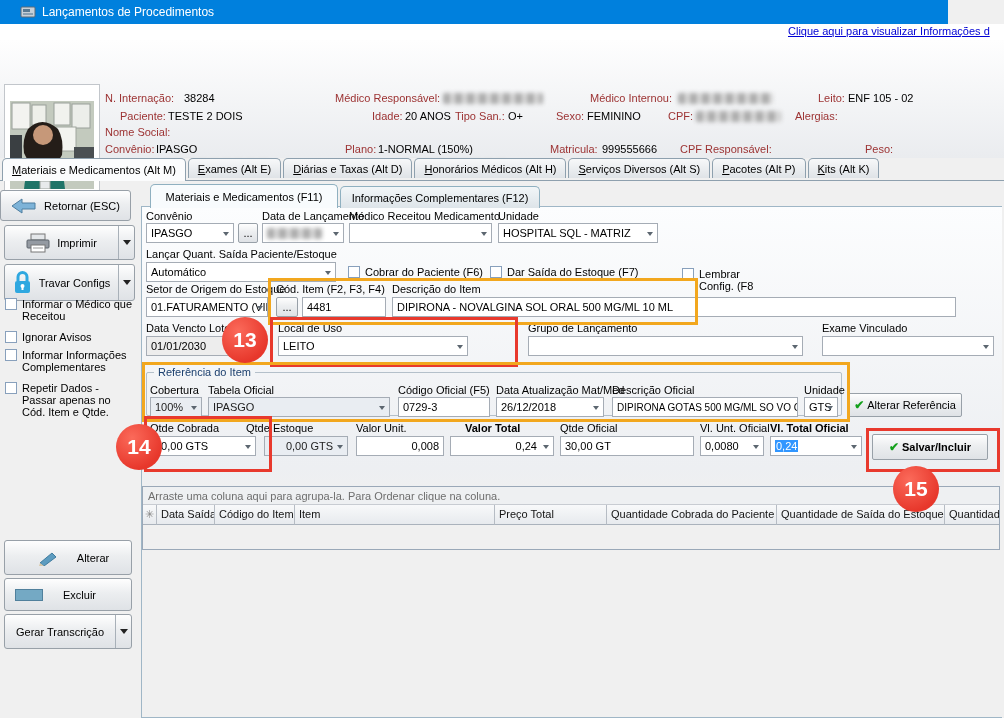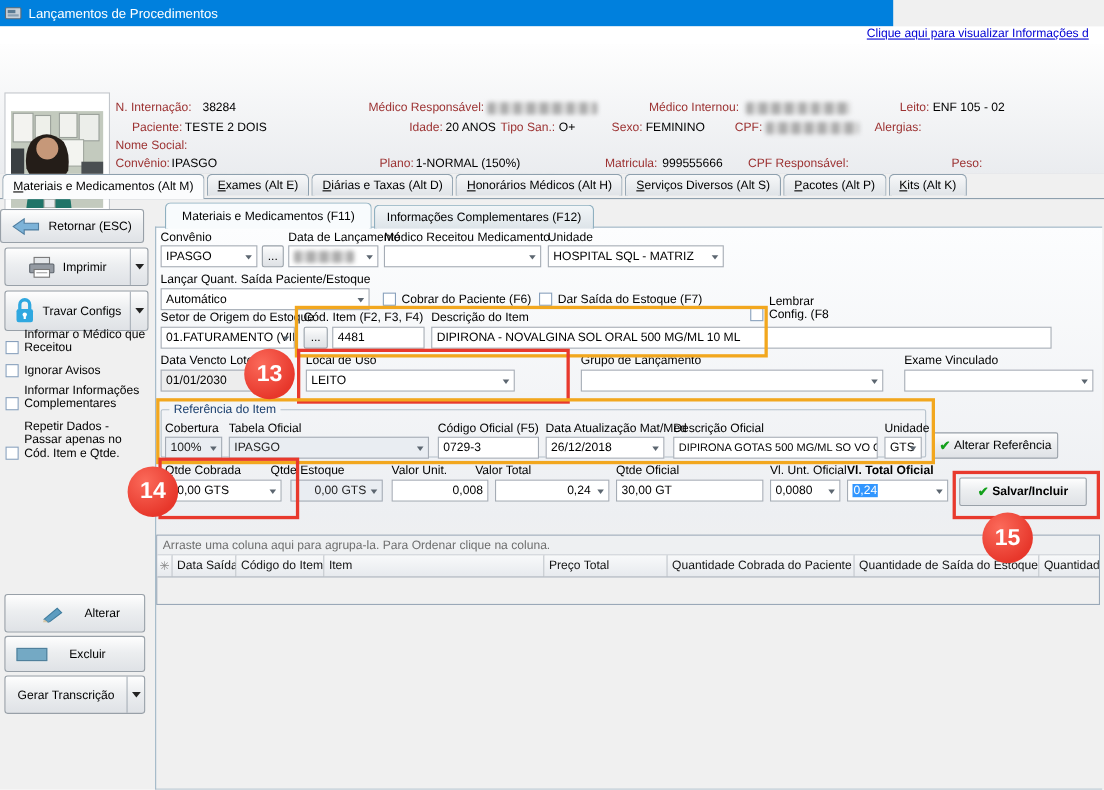--- a/index.html
+++ b/index.html
@@ -1,20 +1,20 @@
 <!DOCTYPE html>
 <html><head>
 <meta charset="utf-8">
 <style>
   html,body{margin:0;padding:0}
   .screen{position:relative;width:1004px;height:718px;background:#f0f0f0;
     font-family:"Liberation Sans",sans-serif;font-size:11px;color:#000;overflow:hidden}
   
-  .titlebar{position:absolute;left:0;top:0;width:812px;height:24px;background:#0080dd;
-    display:flex;align-items:center;gap:6px;padding-left:4px;box-sizing:border-box}
+  .titlebar{position:absolute;left:0;top:0;width:948px;height:24px;background:#0080dd;
+    display:flex;align-items:center;gap:6px;padding-left:20px;box-sizing:border-box}
   .titlebar .ttl{color:#fff;font-size:12px}
   
   .linkrow{position:absolute;left:0;top:24px;width:1004px;height:16px;background:#ffffff;overflow:hidden}
   .toplink{position:absolute;left:788px;top:1px;width:220px;color:#0000d4;text-decoration:underline;white-space:nowrap}
   
   .pheader{position:absolute;left:0;top:40px;width:1004px;height:118px;
     background:linear-gradient(#fefefe,#eaecef);border-bottom:1px solid #cdd1d6}
   .mlbl{position:absolute;color:#9c3232;white-space:nowrap}
   .pval{position:absolute;color:#000;white-space:nowrap}
   .blur{position:absolute;height:11px;border-radius:2px;
@@ -27,21 +27,21 @@
     background:linear-gradient(#f7f8f9,#dfe3e7);padding:0 9px;display:flex;align-items:center;margin-right:2px;position:relative}
   .maintab.active{height:22px;background:#fbfcfd;margin-bottom:-1px;z-index:2}
   .maintab span{display:block;white-space:nowrap}
   .maintab span::first-letter{text-decoration:underline}
   
   .sbtn{position:absolute;background:linear-gradient(#fefefe,#eceef0 45%,#dfe2e6);
     border:1px solid #98a0a8;border-radius:3px;box-sizing:border-box;display:flex;align-items:center}
   .sbtn .bmain{flex:1;display:flex;align-items:center;justify-content:center;gap:7px;height:100%}
   .sbtn .bdd{width:15px;height:100%;border-left:1px solid #a8b0b8;display:flex;align-items:center;justify-content:center}
   .tri{width:0;height:0;border-left:4px solid transparent;border-right:4px solid transparent;border-top:5px solid #222}
-  .cbrow{position:absolute;display:flex;gap:5px;align-items:flex-end}
+  .cbrow{position:absolute;display:flex;gap:5px;align-items:flex-start}
   .cbbox{width:12px;height:12px;background:#fff;border:1px solid #88a0bc;flex:none;box-sizing:border-box}
   .cbtext{line-height:12px}
   
   .panel{position:absolute;left:141px;top:206px;width:861px;height:512px;
     background:linear-gradient(#fcfdfe,#edeff2 260px,#f0f0f0 300px);
     border:1px solid #9fb6c6;border-right:none;box-sizing:border-box}
   .subtab{position:absolute;height:21px;border:1px solid #8fb0c0;border-bottom:none;border-radius:5px 5px 0 0;
     background:linear-gradient(#f2f6f8,#dde4e9);display:flex;align-items:center;justify-content:center;white-space:nowrap;z-index:3}
   .subtab.active{background:#f8fbfd;height:23px}
   
@@ -373,21 +373,21 @@
     <span>30,00 GTS</span>
   </div>
   <span class="flbl" style="left:246px;top:422px">Qtde Estoque</span>
   <div class="combo gray rightal" style="left:264px;top:436px;width:84px">
     <span>0,00 GTS</span>
   </div>
   <span class="flbl" style="left:356px;top:422px">Valor Unit.</span>
   <div class="inputbox rightal" style="left:356px;top:436px;width:88px">
     <span>0,008</span>
   </div>
-  <span class="flbl" style="left:432px;top:422px;font-weight:normal">Valor Total</span>
+  <span class="flbl" style="left:465px;top:422px;font-weight:bold">Valor Total</span>
   <div class="combo rightal" style="left:450px;top:436px;width:104px;padding-right:16px">
     <span>0,24</span>
   </div>
   <span class="flbl" style="left:560px;top:422px">Qtde Oficial</span>
   <div class="inputbox" style="left:560px;top:436px;width:134px">
     <span>30,00 GT</span>
   </div>
   <span class="flbl" style="left:700px;top:422px">Vl. Unt. Oficial</span>
   <div class="combo" style="left:700px;top:436px;width:64px">
     <span>0,0080</span>

